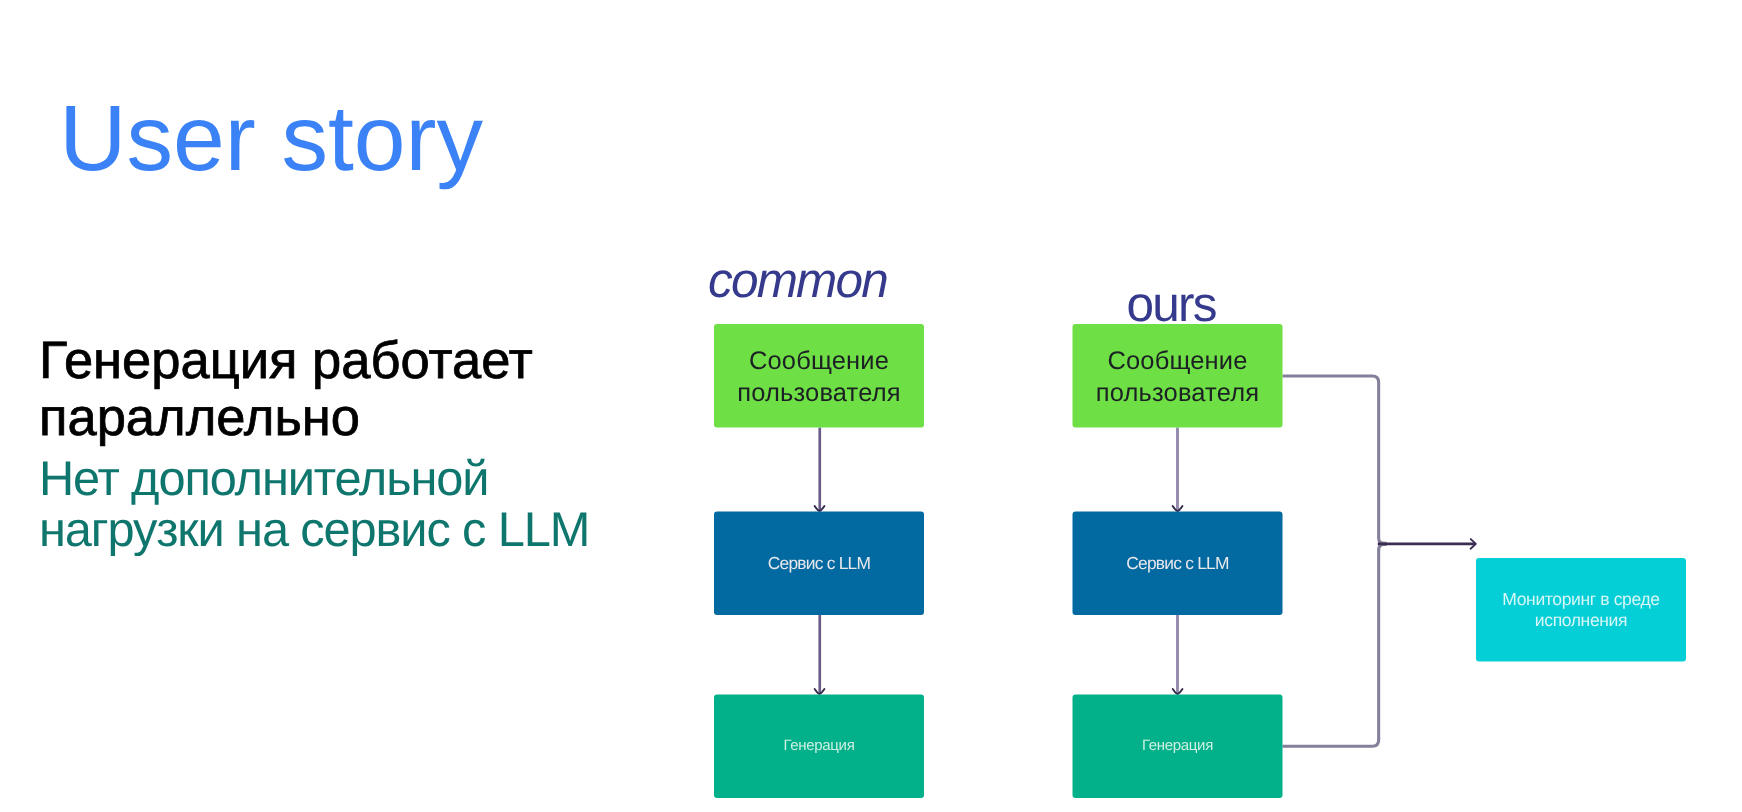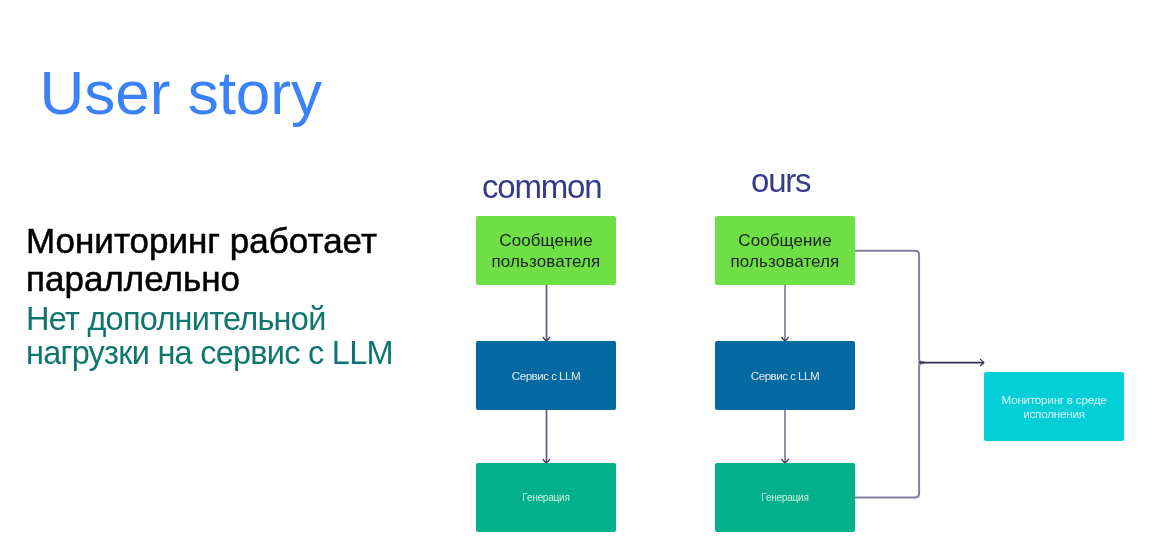--- a/index.html
+++ b/index.html
@@ -51,27 +51,27 @@
 
   svg.wires { position:absolute; left:0; top:0; width:1161px; height:541px; overflow:visible; }
 </style>
 </head>
 <body>
 
 <div class="slide">
 
   <div id="slide-title">User story</div>
 
-  <div id="lead-heading">Мониторинг работает параллельно</div>
+  <div id="lead-heading">Генерация работает параллельно</div>
   <div id="lead-sub">Нет дополнительной нагрузки на сервис с LLM</div>
 
   <div id="diagram">
 
-    <div class="col-label" style="left:482px; top:170px;">common</div>
-    <div class="col-label" style="left:751px; top:164px;">ours</div>
+    <div class="col-label" style="left:472px; top:170px;font-style:italic;">common</div>
+    <div class="col-label" style="left:751px; top:186px;">ours</div>
 
     <svg class="wires" viewBox="0 0 1161 541">
       <g fill="none" stroke="#6B5C8A" stroke-width="1.8">
         <path d="M546.5 285 L546.5 340.5"></path>
         <path d="M546.5 410 L546.5 462.5"></path>
       </g>
       <g fill="none" stroke="#948BAD" stroke-width="1.95">
         <path d="M785.0 285 L785.0 340.5"></path>
         <path d="M785.0 410 L785.0 462.5"></path>
       </g>

